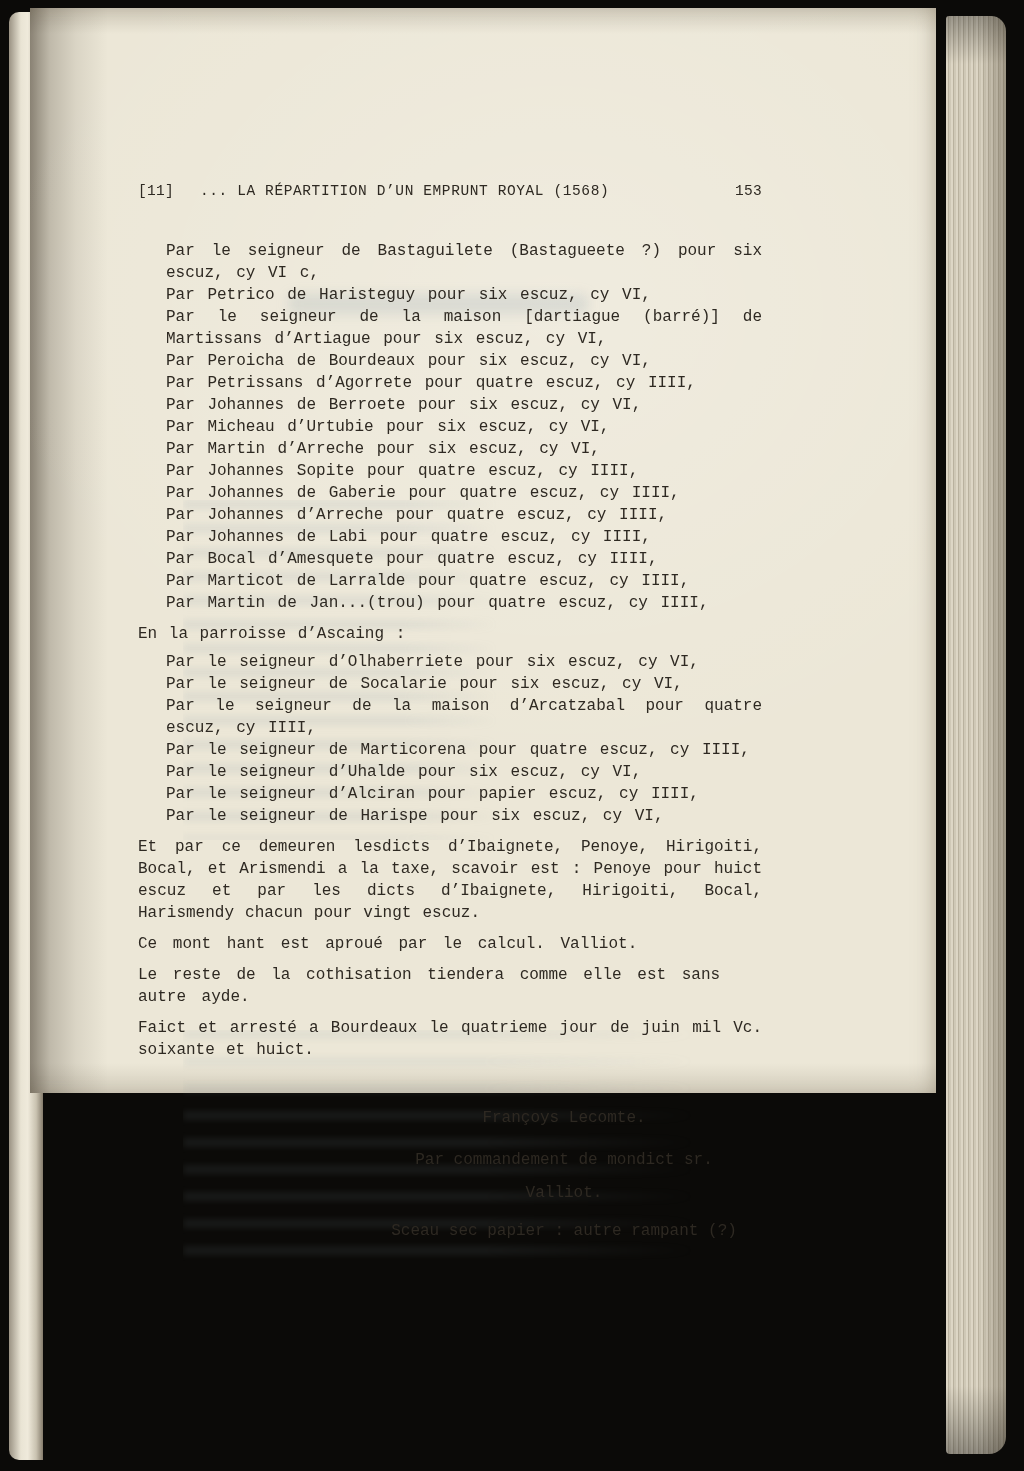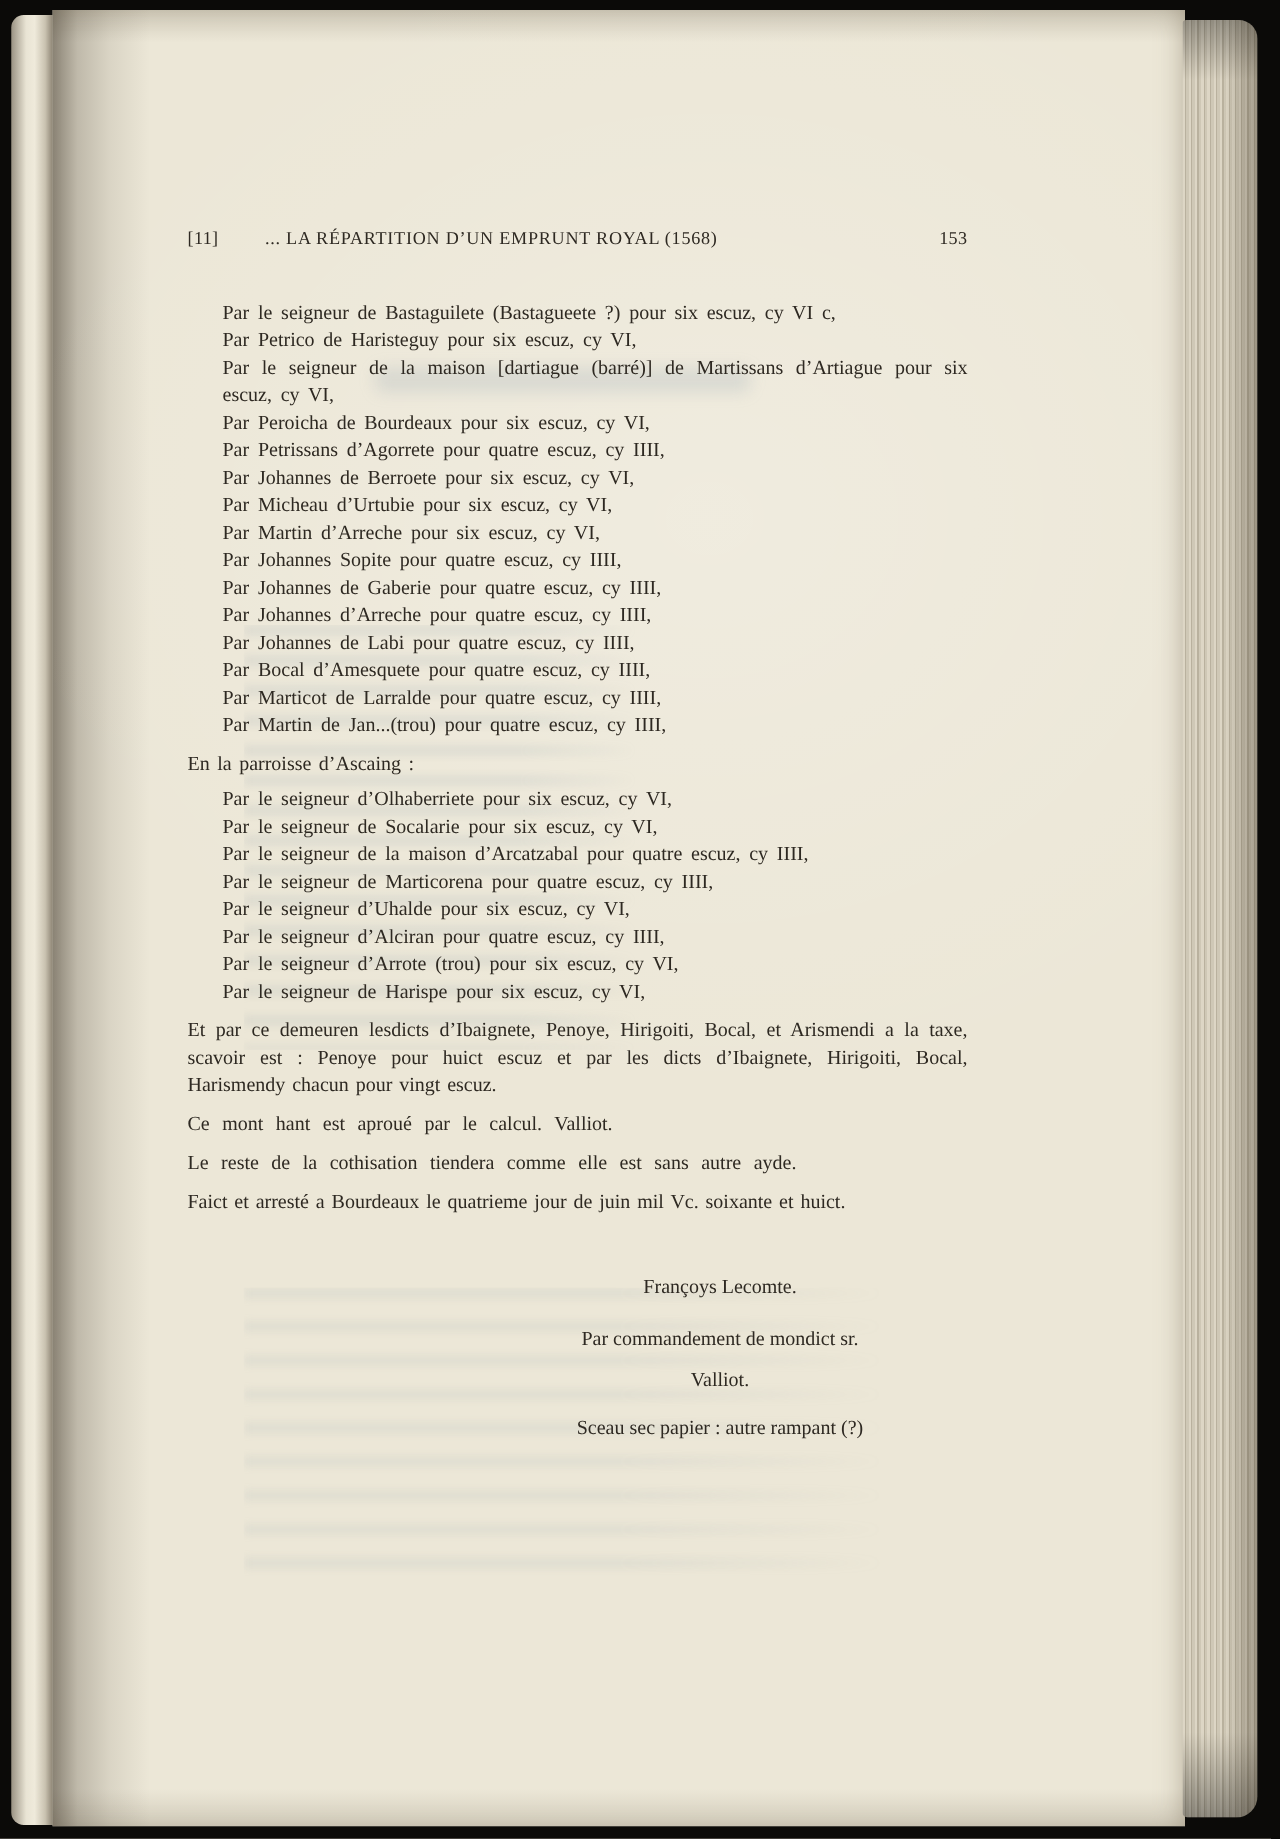--- a/index.html
+++ b/index.html
@@ -14,28 +14,29 @@
 
   
   .facing-edge {
     position: absolute; left: 9px; top: 12px; width: 34px; height: 1448px;
     border-radius: 10px 0 0 10px;
     background: linear-gradient(90deg, #9a9283 0%, #e9e4d4 35%, #efeadb 55%, #c9c2b0 80%, #857c6c 100%);
   }
 
   
   .page {
-    position: absolute; left: 42px; top: 8px; width: 906px; height: 1453px;
+    position: absolute; left: 30px; top: 8px; width: 906px; height: 1085px;
     background-color: #ece7d7;
     background-image:
       radial-gradient(ellipse 900px 760px at 58% 28%, rgba(255,255,255,0.20), transparent 62%),
       linear-gradient(90deg, rgba(58,49,36,0.55) 0px, rgba(58,49,36,0.25) 20px, rgba(58,49,36,0.10) 46px, rgba(58,49,36,0.0) 78px),
       linear-gradient(180deg, rgba(92,82,62,0.20) 0px, rgba(92,82,62,0.0) 26px),
       linear-gradient(0deg, rgba(92,82,62,0.18) 0px, rgba(92,82,62,0.0) 30px);
     box-shadow: inset -10px 0 22px -10px rgba(122,110,88,0.55);
+    font-family: Liberation Mono, monospace;
   }
 
   
   .edges {
     position: absolute; left: 946px; top: 16px; width: 60px; height: 1438px;
     border-radius: 3px 15px 17px 4px;
     background-image:
       linear-gradient(90deg, rgba(0,0,0,0) 55%, rgba(62,52,36,0.35) 100%),
       linear-gradient(180deg, rgba(0,0,0,0.30) 0px, rgba(0,0,0,0) 48px, rgba(0,0,0,0) 1370px, rgba(0,0,0,0.35) 100%),
       repeating-linear-gradient(90deg, #ddd6c5 0 2px, #b9b19e 2px 3px, #cfc8b6 3px 5px);
@@ -129,22 +130,21 @@
 
       <p class="para heading">En la parroisse d’Ascaing :</p>
 
       <div class="entries second">
 
       <p class="entry">Par le seigneur d’Olhaberriete pour six escuz, cy VI,</p>
           <p class="entry">Par le seigneur de Socalarie pour six escuz, cy VI,</p>
           <p class="entry">Par le seigneur de la maison d’Arcatzabal pour quatre escuz, cy IIII,</p>
           <p class="entry">Par le seigneur de Marticorena pour quatre escuz, cy IIII,</p>
           <p class="entry">Par le seigneur d’Uhalde pour six escuz, cy VI,</p>
-          <p class="entry">Par le seigneur d’Alciran pour quatre escuz, cy IIII,</p>
-          <p class="entry">Par le seigneur d’Arrote (trou) pour six escuz, cy VI,</p>
+          <p class="entry">Par le seigneur d’Alciran pour papier escuz, cy IIII,</p>
           <p class="entry">Par le seigneur de Harispe pour six escuz, cy VI,</p>
         </div>
 
       <div class="paras">
 
       <p class="para body-para">Et par ce demeuren lesdicts d’Ibaignete, Penoye, Hirigoiti, Bocal, et Arismendi a la taxe, scavoir est : Penoye pour huict escuz et par les dicts d’Ibaignete, Hirigoiti, Bocal, Harismendy chacun pour vingt escuz.</p>
           <p class="para body-para">Ce mont hant est aproué par le calcul. Valliot.</p>
           <p class="para body-para">Le reste de la cothisation tiendera comme elle est sans autre ayde.</p>
           <p class="para body-para">Faict et arresté a Bourdeaux le quatrieme jour de juin mil Vc. soixante et huict.</p>
         </div>

